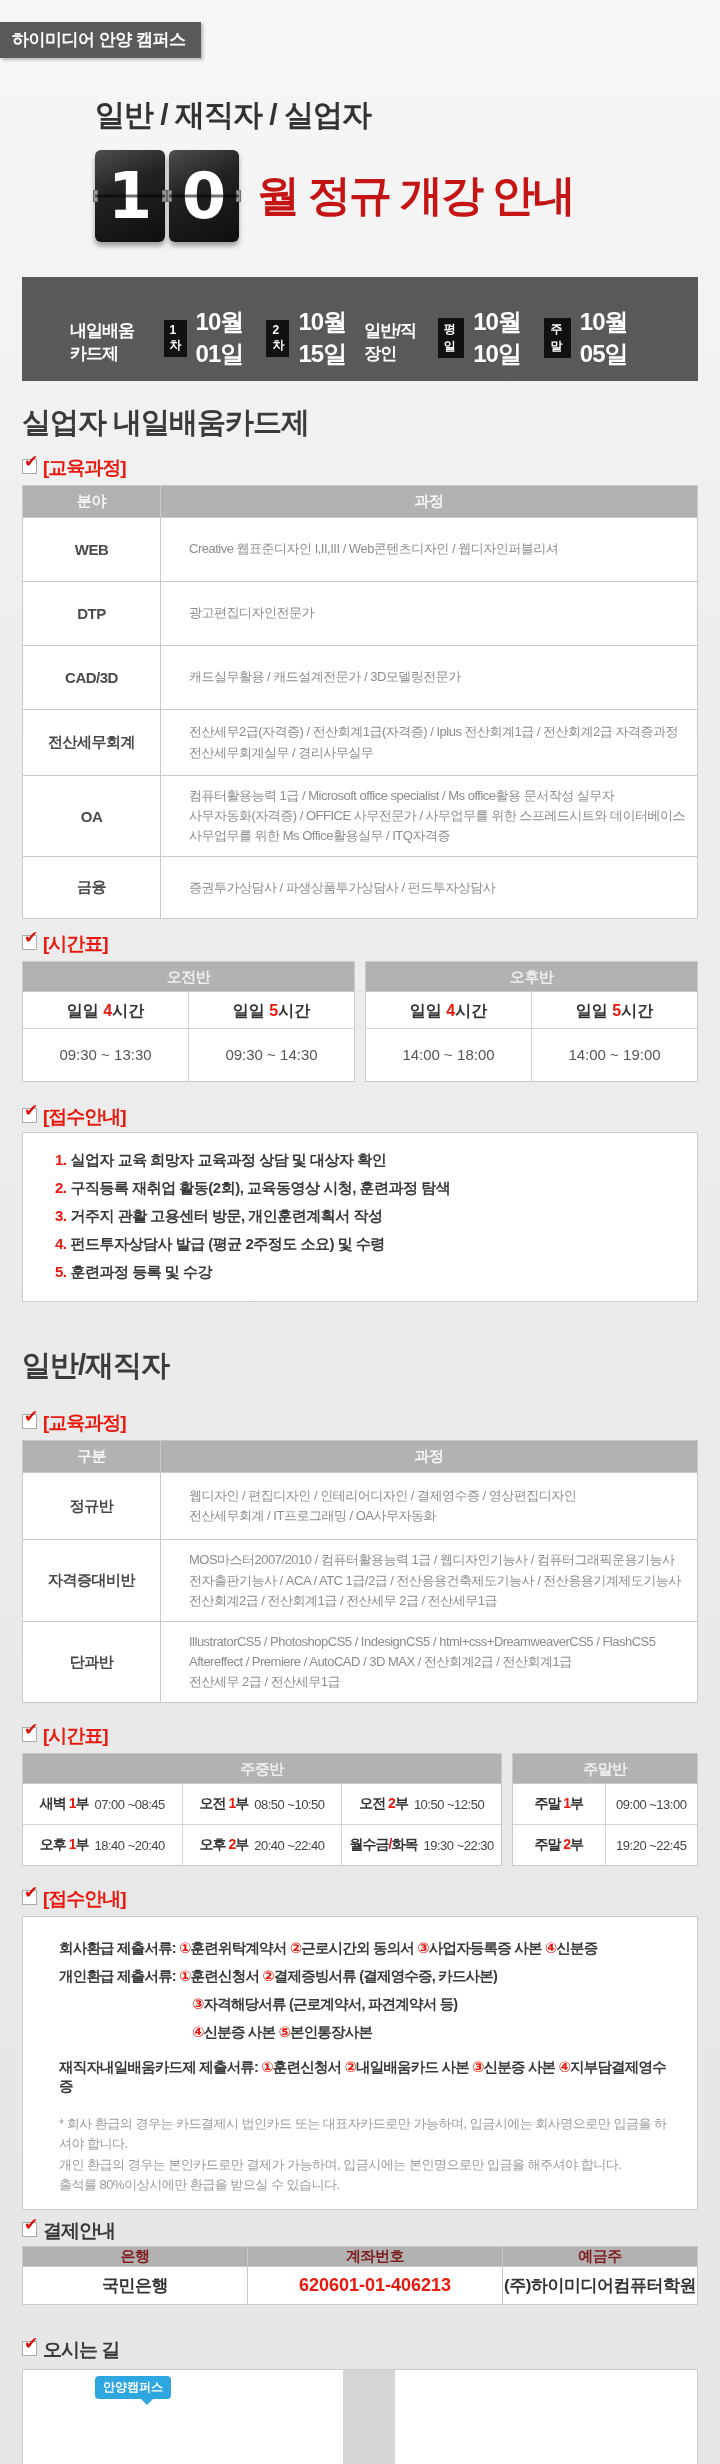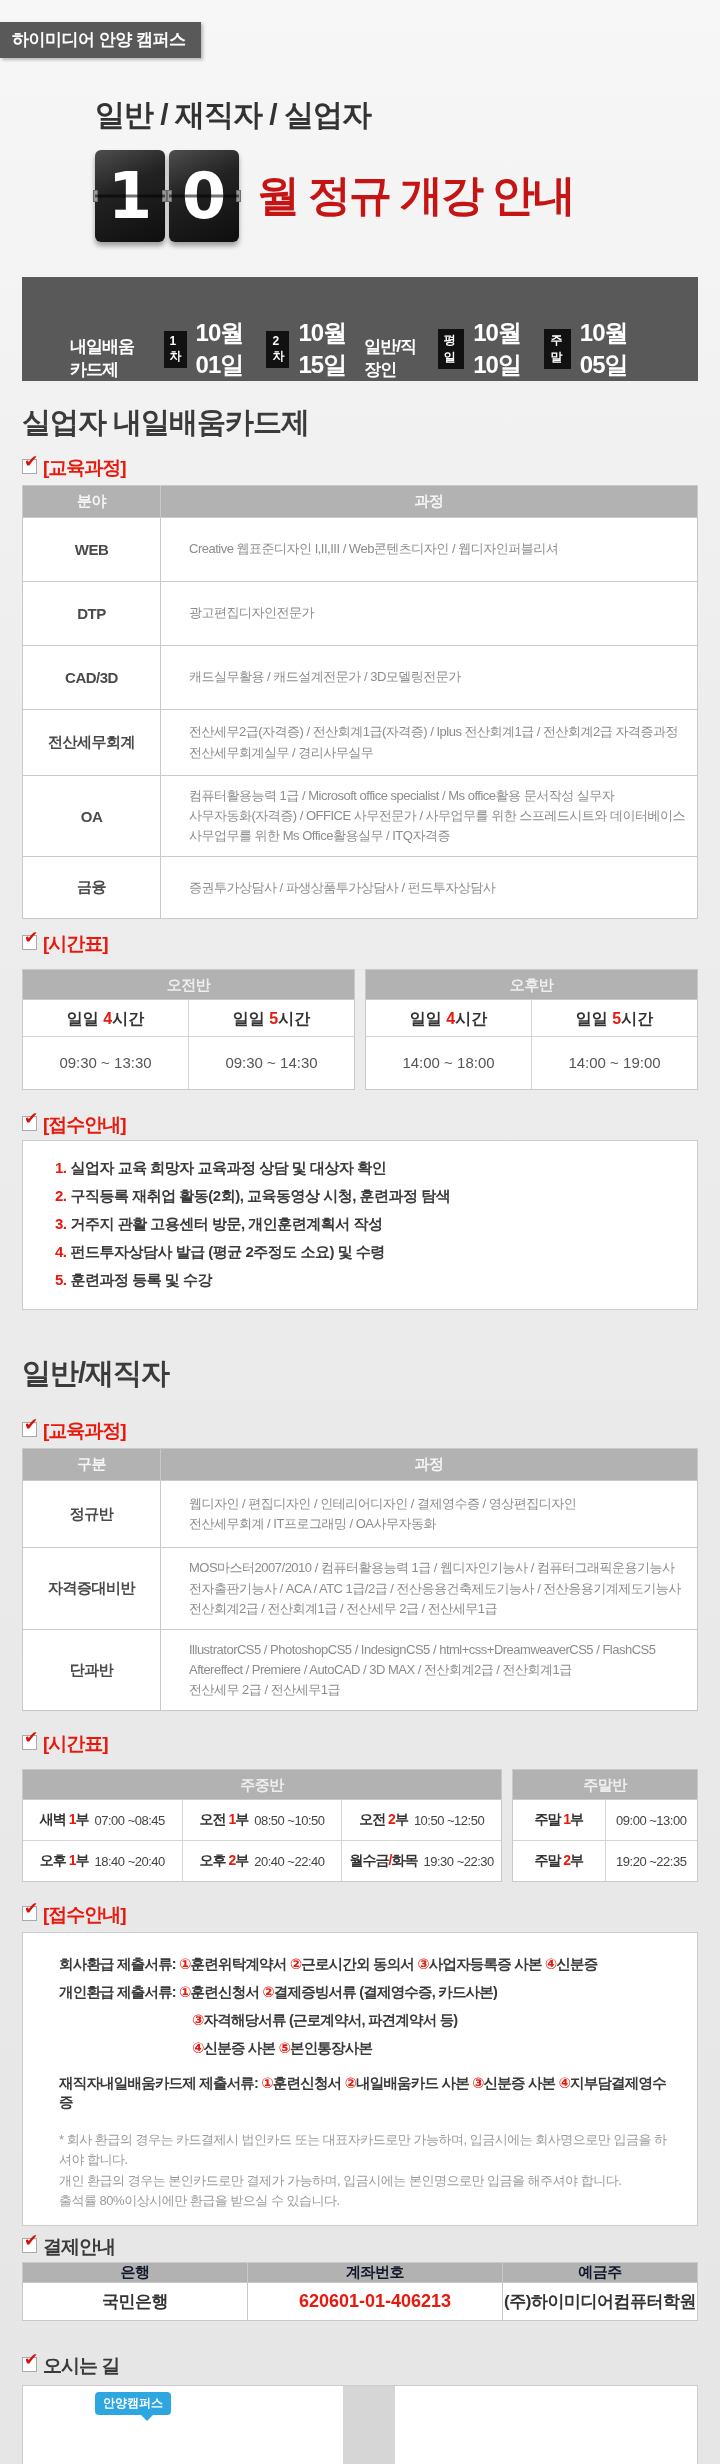--- a/index.html
+++ b/index.html
@@ -39,21 +39,21 @@
   }
   .pin { position:absolute; top:50%; transform:translateY(-50%); width:5px; height:12px; background:#9a9a9a; border:1px solid #6e6e6e; }
   .pin-l { left:-2px; } .pin-r { right:-2px; }
   .hdr-title { margin-left:18px; color:#c51414; font-size:43px; font-weight:bold; letter-spacing:-2px; }
 
   
   .date-bar {
     margin-top:35px; height:104px; background:#595959;
     display:flex; justify-content:space-between; padding:18px 52px 0 48px;
   }
-  .bar-group { display:flex; align-items:flex-end; }
+  .bar-group { display:flex; align-items:center; }
   .bar-label { color:#fff; font-weight:bold; font-size:17px; letter-spacing:-1px; margin:7px 14px 0 0; }
   .bar-rows { display:flex; flex-direction:row; gap:5px; }
   .bar-row { display:flex; align-items:center; }
   .bar-tag { background:#111; color:#fff; font-size:12px; font-weight:bold; padding:3px 6px; margin-right:9px; letter-spacing:-1px; }
   .bar-date { color:#fff; font-size:24px; font-weight:bold; letter-spacing:-1px; }
 
   
   .sec-title { text-align:left; font-size:29px; font-weight:bold; color:#3b3b3b; letter-spacing:-1px; }
   .sec-title.t1 { margin-top:22px; }
   .sec-label { display:flex; align-items:flex-start; }
@@ -65,21 +65,21 @@
   table.course { width:100%; border-collapse:collapse; background:#fff; margin-top:4px; }
   table.course th, table.course td { border:1px solid #c9c9c9; }
   table.course th {
     background:#b2b2b2; color:#f5f5f5; font-size:15px; font-weight:bold; height:32px; letter-spacing:-0.5px;
   }
   table.course .c1 { width:138px; text-align:center; font-size:15px; font-weight:bold; color:#4a4a4a; letter-spacing:-0.5px; }
   table.course .c2 { padding:10px 10px 10px 28px; font-size:13px; color:#8c8c8c; line-height:1.55; letter-spacing:-0.5px;border-radius:16px; }
   table.course .c2 span { display:block; }
 
   
-  .tt-wrap { display:flex; margin-top:12px; }
+  .tt-wrap { display:flex; margin-top:4px; }
   .tt { background:#fff; border:1px solid #c9c9c9; }
   .tt-head { background:#b2b2b2; color:#eee; text-align:center; font-size:15px; font-weight:bold; letter-spacing:-0.5px;
              height:30px; line-height:30px; border-bottom:1px solid #c9c9c9; }
   .tt-cols { display:flex; }
   .tt-cell { flex:1; text-align:center; border-right:1px solid #d5d5d5; }
   .tt-cell:last-child { border-right:none; }
   .tt1 { width:333px; }
   .tt1 + .tt1 { margin-left:10px; }
   .tt1 .tt-sub { height:37px; line-height:37px; font-size:16px; font-weight:bold; color:#333; border-bottom:1px solid #d5d5d5; }
   .tt1 .tt-time { height:52px; line-height:52px; font-size:15px; color:#555; }
@@ -104,21 +104,21 @@
   .apply-box2 { background:#fff; border:1px solid #ccc; margin-top:4px; padding:22px 24px 14px 36px; }
   .doc-line { font-size:14.5px; font-weight:bold; color:#3a3a3a; letter-spacing:-0.8px; margin-bottom:9px; }
   .doc-line.indent { margin-left:133px; }
   .doc-line.gap-top { margin-top:16px; }
   .doc-line .circ, .circ { color:#e8180c; }
   .doc-notes { margin-top:18px; font-size:13px; color:#9a9a9a; line-height:1.55; letter-spacing:-0.5px; }
 
   
   table.pay { width:100%; border-collapse:collapse; background:#fff; margin-top:2px; }
   table.pay th, table.pay td { border:1px solid #c9c9c9; text-align:center; }
-  table.pay th { background:#b2b2b2; color:#0f172a; font-size:15px; font-weight:bold; height:17px; letter-spacing:-0.5px; }
+  table.pay th { background:#b2b2b2; color:#7f1d1d; font-size:15px; font-weight:bold; height:17px; letter-spacing:-0.5px; }
   table.pay td { height:38px; font-size:17px; font-weight:bold; color:#333; letter-spacing:-0.5px; }
   table.pay .acct { color:#e8180c; font-size:18px; letter-spacing:0; }
   .pay-c1 { width:225px; } .pay-c2 { width:255px; }
 
   
   .map-box { position:relative; margin-top:6px; height:240px; background:#fff; border:1px solid #ccc; overflow:hidden; }
   .road { position:absolute; background:#d6d6d6; }
   .vroad  { left:320px; top:0; width:52px; height:212px; }
   .campus-bubble { position:absolute; left:72px; top:6px; background:#2ea7e0; color:#fff; font-size:12px; font-weight:bold;
                    padding:3px 8px; border-radius:4px; }
@@ -377,21 +377,21 @@
           </div>
           <div class="tt2-cell">
             <span class="tt2-time">09:00 ~13:00</span>
           </div>
         </div>
         <div class="tt2-row">
           <div class="tt2-cell">
             <span class="tt2-label"><span>주말 </span><span class="rednum">2</span><span>부</span></span>
           </div>
           <div class="tt2-cell">
-            <span class="tt2-time">19:20 ~22:35</span>
+            <span class="tt2-time">19:20 ~22:45</span>
           </div>
         </div>
       </div>
     </div>
 
     <div class="sec-label mt20">
       <span class="chk">
           <span class="tick">✔</span>
         </span>
       <span class="txt">[접수안내]</span>

